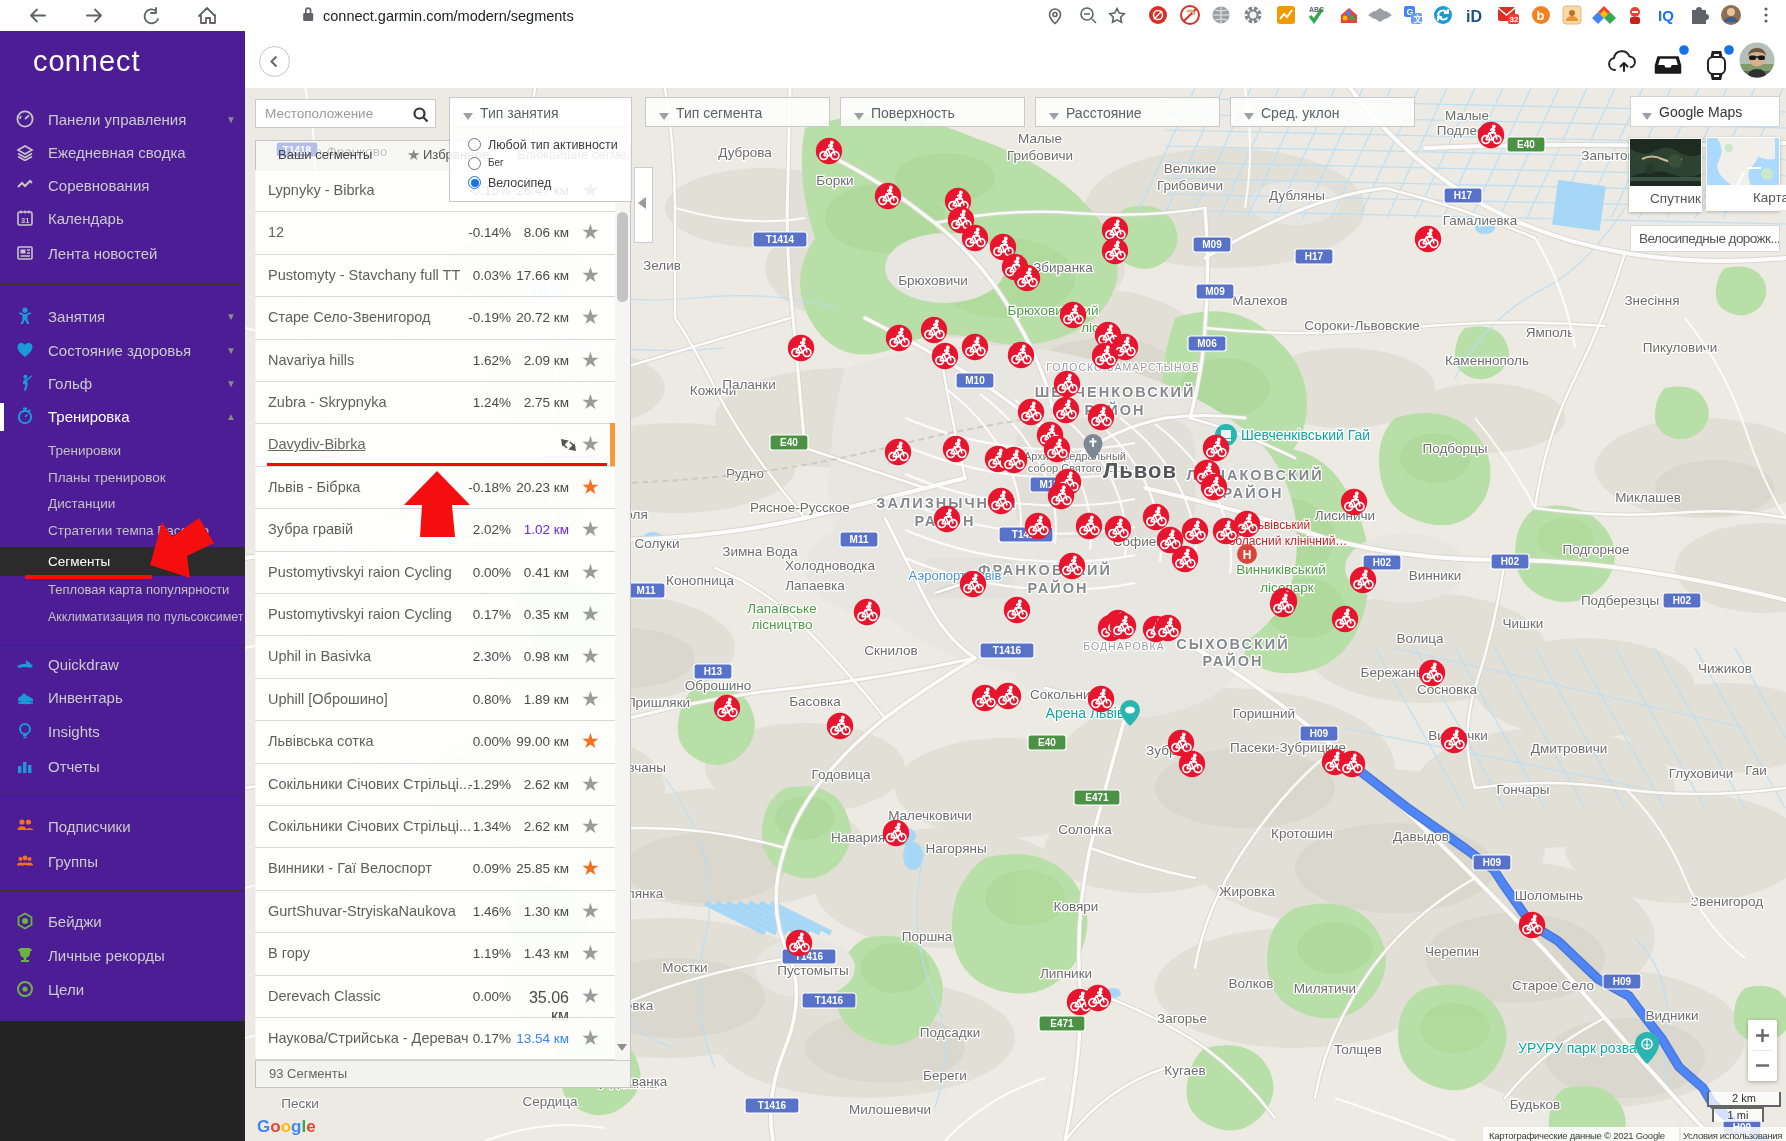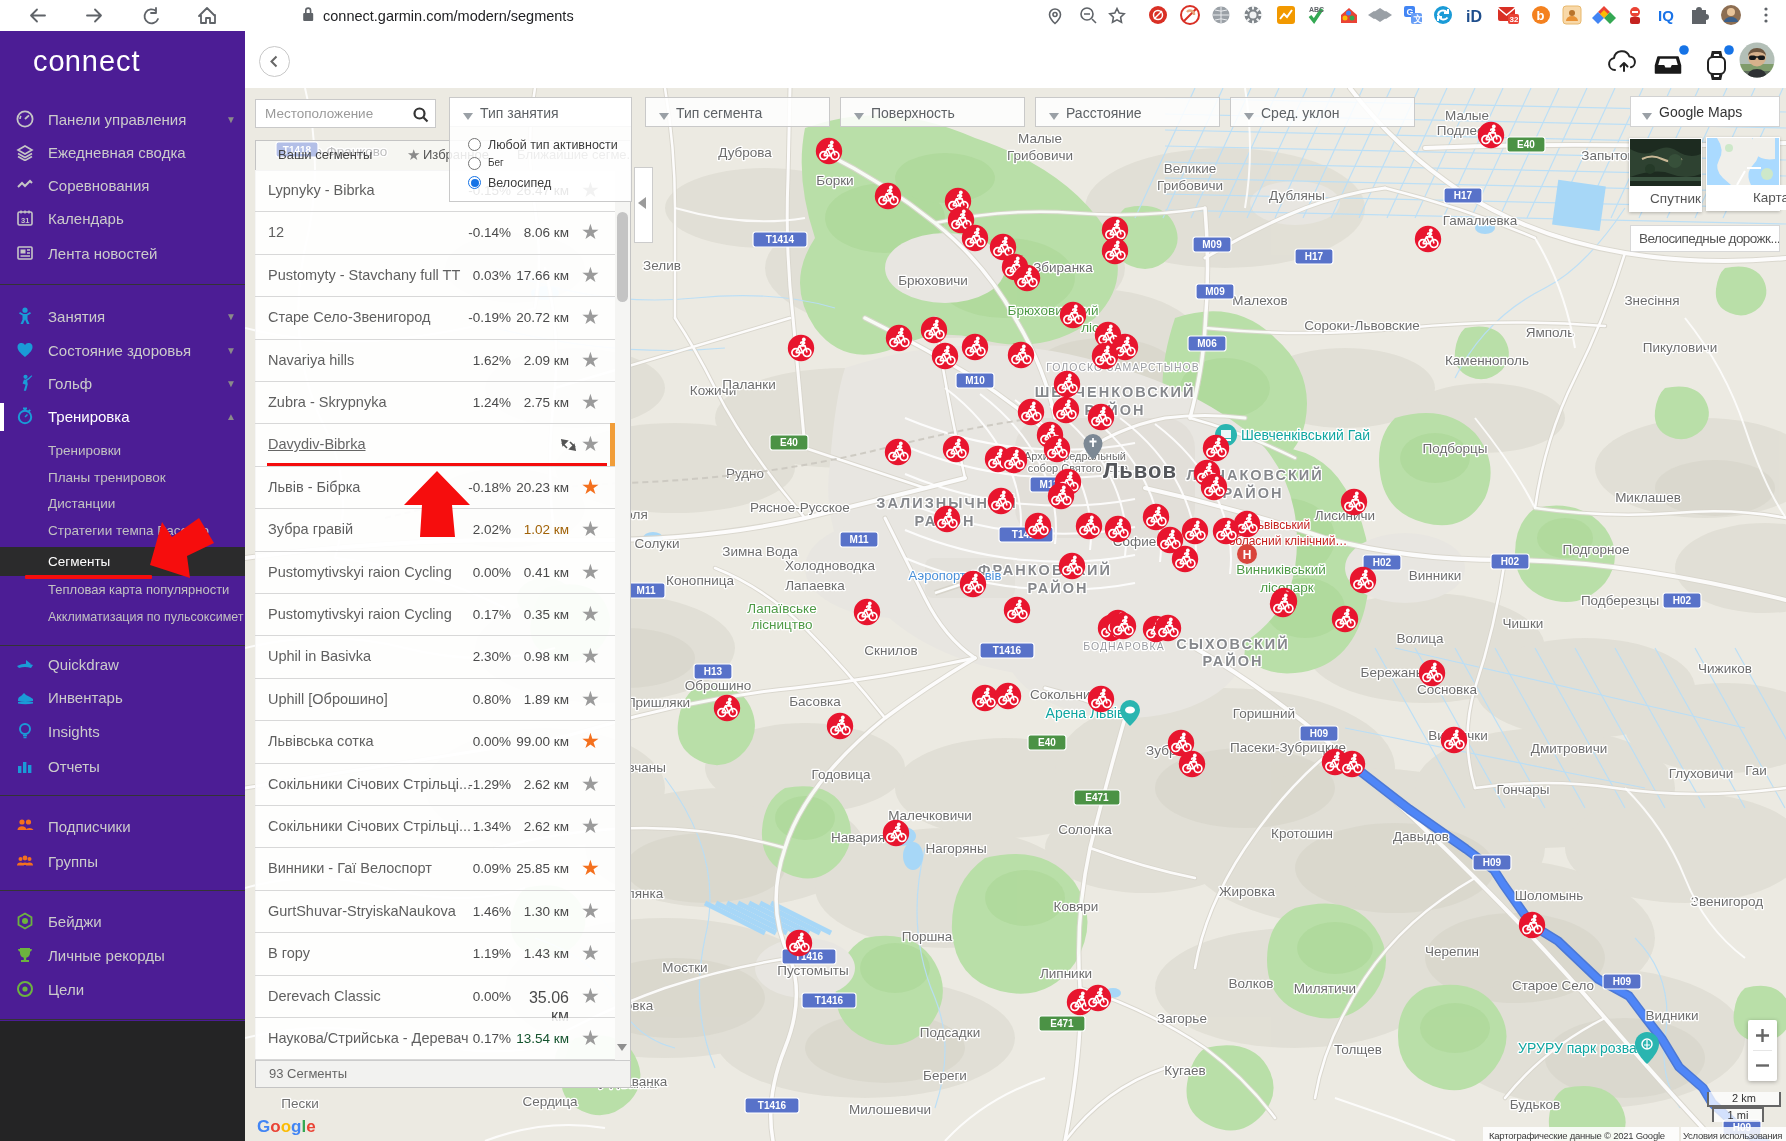--- a/index.html
+++ b/index.html
@@ -979,21 +979,21 @@
       </div>
 <div style="position:absolute;left:0;top:296.8px;width:360px;height:42.4px;background:rgba(255,255,255,0.85);border-bottom:1px solid #d8d8d8;box-sizing:border-box;">
         <span style="left:13px;top:12px;color:#5f5f5f;font-size:14.5px;position:absolute;white-space:nowrap;width:212px;overflow:hidden;">Львів - Бібрка</span>
         <span style="position:absolute;left:180px;top:13px;width:76px;text-align:right;color:#4a4a4a;font-size:13.5px;">-0.18%</span>
         <span style="position:absolute;left:258px;top:13px;width:56px;text-align:right;color:#4a4a4a;font-size:13.5px;">20.23 км</span>
         <span style="position:absolute;left:326px;top:8px;color:#f4701e;font-size:21px;">★</span>
       </div>
 <div style="position:absolute;left:0;top:339.2px;width:360px;height:42.4px;background:rgba(255,255,255,0.85);border-bottom:1px solid #d8d8d8;box-sizing:border-box;">
         <span style="left:13px;top:12px;color:#5f5f5f;font-size:14.5px;position:absolute;white-space:nowrap;width:212px;overflow:hidden;">Зубра гравій</span>
         <span style="position:absolute;left:180px;top:13px;width:76px;text-align:right;color:#4a4a4a;font-size:13.5px;">2.02%</span>
-        <span style="position:absolute;left:258px;top:13px;width:56px;text-align:right;color:#a16207;font-size:13.5px;">1.02 км</span>
+        <span style="position:absolute;left:258px;top:13px;width:56px;text-align:right;color:#6d28d9;font-size:13.5px;">1.02 км</span>
         <span style="position:absolute;left:326px;top:8px;color:#9b9b9b;font-size:21px;">★</span>
       </div>
 <div style="position:absolute;left:0;top:381.6px;width:360px;height:42.4px;background:rgba(255,255,255,0.85);border-bottom:1px solid #d8d8d8;box-sizing:border-box;">
         <span style="left:13px;top:12px;color:#5f5f5f;font-size:14.5px;position:absolute;white-space:nowrap;width:212px;overflow:hidden;">Pustomytivskyi raion Cycling</span>
         <span style="position:absolute;left:180px;top:13px;width:76px;text-align:right;color:#4a4a4a;font-size:13.5px;">0.00%</span>
         <span style="position:absolute;left:258px;top:13px;width:56px;text-align:right;color:#4a4a4a;font-size:13.5px;">0.41 км</span>
         <span style="position:absolute;left:326px;top:8px;color:#9b9b9b;font-size:21px;">★</span>
       </div>
 <div style="position:absolute;left:0;top:424.0px;width:360px;height:42.4px;background:rgba(255,255,255,0.85);border-bottom:1px solid #d8d8d8;box-sizing:border-box;">
         <span style="left:13px;top:12px;color:#5f5f5f;font-size:14.5px;position:absolute;white-space:nowrap;width:212px;overflow:hidden;">Pustomytivskyi raion Cycling</span>
@@ -1051,21 +1051,21 @@
       </div>
 <div style="position:absolute;left:0;top:805.6px;width:360px;height:42.4px;background:rgba(255,255,255,0.85);border-bottom:1px solid #d8d8d8;box-sizing:border-box;">
         <span style="left:13px;top:12px;color:#5f5f5f;font-size:14.5px;position:absolute;white-space:nowrap;width:212px;overflow:hidden;">Derevach Classic</span>
         <span style="position:absolute;left:180px;top:13px;width:76px;text-align:right;color:#4a4a4a;font-size:13.5px;">0.00%</span>
         <span style="position:absolute;left:258px;top:13px;width:56px;text-align:right;color:#4a4a4a;font-size:16px;">35.06 км</span>
         <span style="position:absolute;left:326px;top:8px;color:#9b9b9b;font-size:21px;">★</span>
       </div>
 <div style="position:absolute;left:0;top:848.0px;width:360px;height:42.4px;background:rgba(255,255,255,0.85);border-bottom:1px solid #d8d8d8;box-sizing:border-box;">
         <span style="left:13px;top:12px;color:#5f5f5f;font-size:14.5px;position:absolute;white-space:nowrap;width:212px;overflow:hidden;">Наукова/Стрийська - Деревач</span>
         <span style="position:absolute;left:180px;top:13px;width:76px;text-align:right;color:#4a4a4a;font-size:13.5px;">0.17%</span>
-        <span style="position:absolute;left:258px;top:13px;width:56px;text-align:right;color:#14532d;font-size:13.5px;">13.54 км</span>
+        <span style="position:absolute;left:258px;top:13px;width:56px;text-align:right;color:#3b82f6;font-size:13.5px;">13.54 км</span>
         <span style="position:absolute;left:326px;top:8px;color:#9b9b9b;font-size:21px;">★</span>
       </div>
 </div>
 
  <div class="abs" style="left:615px;top:170px;width:15px;height:890px;background:#f5f5f3;"></div>
  <div class="abs" style="left:617px;top:212px;width:11px;height:90px;background:#c4c4c4;border-radius:6px;"></div>
  <div class="abs" style="left:617px;top:1044px;width:0;height:0;border-left:5px solid transparent;border-right:5px solid transparent;border-top:7px solid #8f8f8f;"></div>
 
  <div class="abs" style="left:255px;top:1060px;width:376px;height:28px;background:#f2f2f0;border:1px solid #c4c4c4;box-sizing:border-box;border-top:1px solid #ccc;color:#666;font-size:13px;line-height:26px;"><span style="margin-left:13px">93 Сегменты</span></div>
 

